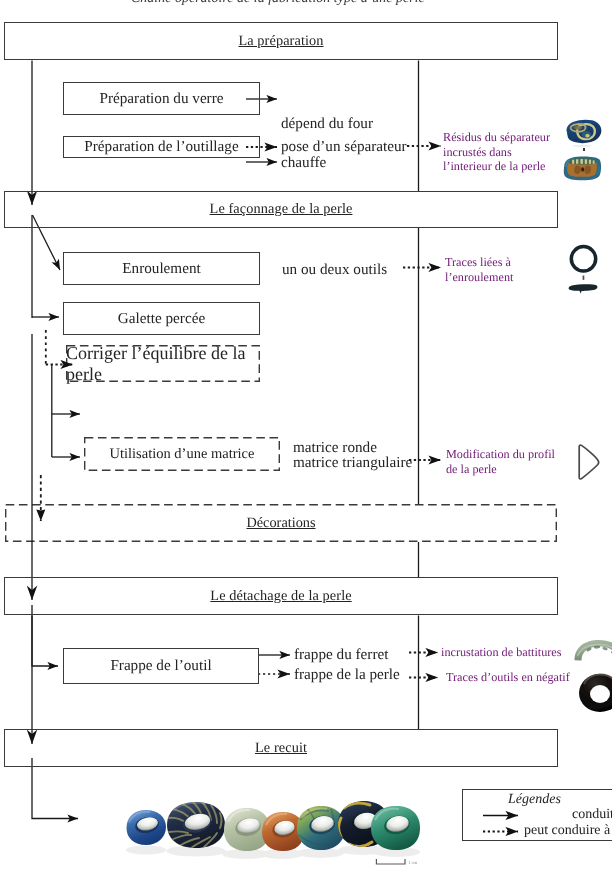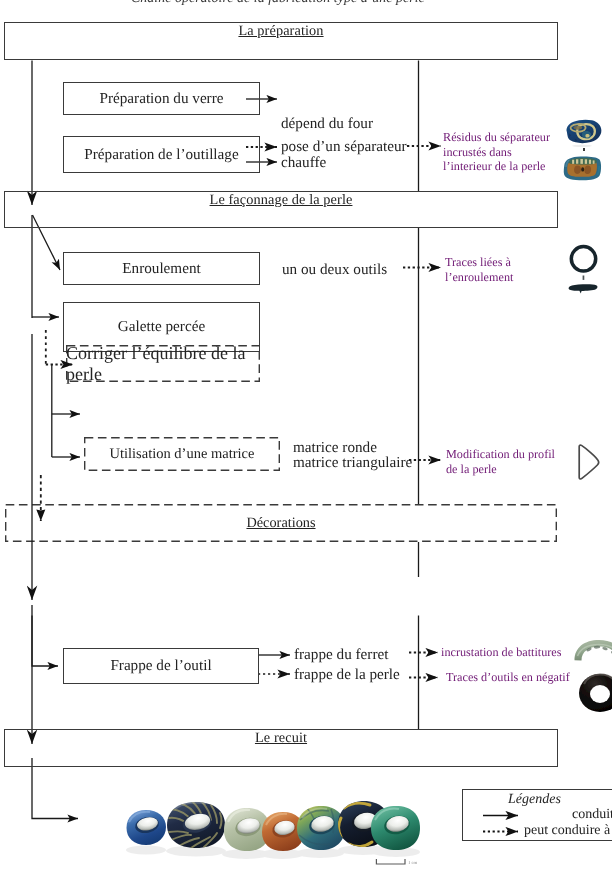--- a/index.html
+++ b/index.html
@@ -1,20 +1,20 @@
 <!DOCTYPE html>
 <html><head>
 <meta charset="utf-8">
 <style>
   html,body{margin:0;padding:0;}
   body{width:612px;height:887px;background:#ffffff;font-family:"Liberation Serif",serif;color:#232323;overflow:hidden;
        -webkit-font-smoothing:antialiased;text-rendering:geometricPrecision;}
   #page{position:relative;width:612px;height:887px;}
   .abs{position:absolute;box-sizing:border-box;}
-  .stage{border:1px solid #3a3a3a;display:flex;align-items:flex-start;justify-content:center;}
+  .stage{border:1px solid #3a3a3a;display:flex;align-items:center;justify-content:center;}
   .stage .lbl{text-decoration:underline;font-size:14.3px;letter-spacing:.1px;}
   .opbox{border:1px solid #3a3a3a;display:flex;align-items:center;justify-content:center;font-size:15.2px;}
   .dashbox{display:flex;align-items:center;justify-content:center;font-size:15.2px;}
   .dashbox>svg{position:absolute;left:0;top:0;overflow:visible;z-index:-1;}
   .dashbox.stg{font-size:14.3px;}
   .dashbox.stg .lbl{text-decoration:underline;}
   .txt{font-size:15.2px;white-space:nowrap;line-height:1.18;}
   .ann{font-size:12.2px;line-height:14.6px;white-space:nowrap;color:#701a75;}
   svg{position:absolute;left:0;top:0;overflow:visible;}
   .title{font-style:italic;font-size:14px;white-space:nowrap;color:#3a3a3a;}
@@ -91,33 +91,33 @@
   </svg>
 
   <div class="abs stage" style="left:4px;top:22px;width:554px;height:38px;">
     <span class="lbl">La préparation</span>
   </div>
 
   <div class="abs opbox" style="left:63px;top:82px;width:197px;height:33px;">
     <span>Préparation du verre</span>
   </div>
 
-  <div class="abs opbox" style="left:63px;top:136px;width:197px;height:37px;">
+  <div class="abs opbox" style="left:63px;top:136px;width:197px;height:22px;">
     <span>Préparation de l’outillage</span>
   </div>
 
   <div class="abs stage" style="left:4px;top:191px;width:554px;height:37px;">
     <span class="lbl">Le façonnage de la perle</span>
   </div>
 
   <div class="abs opbox" style="left:63px;top:252px;width:197px;height:33px;">
     <span>Enroulement</span>
   </div>
 
-  <div class="abs opbox" style="left:63px;top:302px;width:197px;height:50px;">
+  <div class="abs opbox" style="left:63px;top:302px;width:197px;height:33px;">
     <span>Galette percée</span>
   </div>
 
   <div class="abs dashbox" style="left:66px;top:345px;width:194px;height:37px;font-size:18px;">
     <svg width="194" height="37">
         <rect x="0.7" y="0.7" width="192.6" height="35.6" fill="none" stroke="#3a3a3a" stroke-width="1.4" stroke-dasharray="8.6 4.6"></rect>
       </svg>
     <span>Corriger l’équilibre de la perle</span>
   </div>
 
@@ -129,20 +129,23 @@
     <span>Utilisation d’une matrice</span>
   </div>
 
   <div class="abs dashbox stg" style="left:5px;top:504px;width:552px;height:38px;">
     <svg width="552" height="38">
         <rect x="0.7" y="0.7" width="550.6" height="36.6" fill="none" stroke="#3a3a3a" stroke-width="1.4" stroke-dasharray="8.6 4.6"></rect>
       </svg>
     <span class="lbl">Décorations</span>
   </div>
 
+  <div class="abs stage" style="left:4px;top:577px;width:554px;height:38px;">
+    <span class="lbl">Le détachage de la perle</span>
+  </div>
 
   <div class="abs opbox" style="left:63px;top:648px;width:196px;height:36px;">
     <span>Frappe de l’outil</span>
   </div>
 
   <div class="abs stage" style="left:4px;top:729px;width:554px;height:38px;">
     <span class="lbl">Le recuit</span>
   </div>
 
   <div class="abs txt" style="left:281px;top:91px;margin-top:24px;">dépend du four</div>

